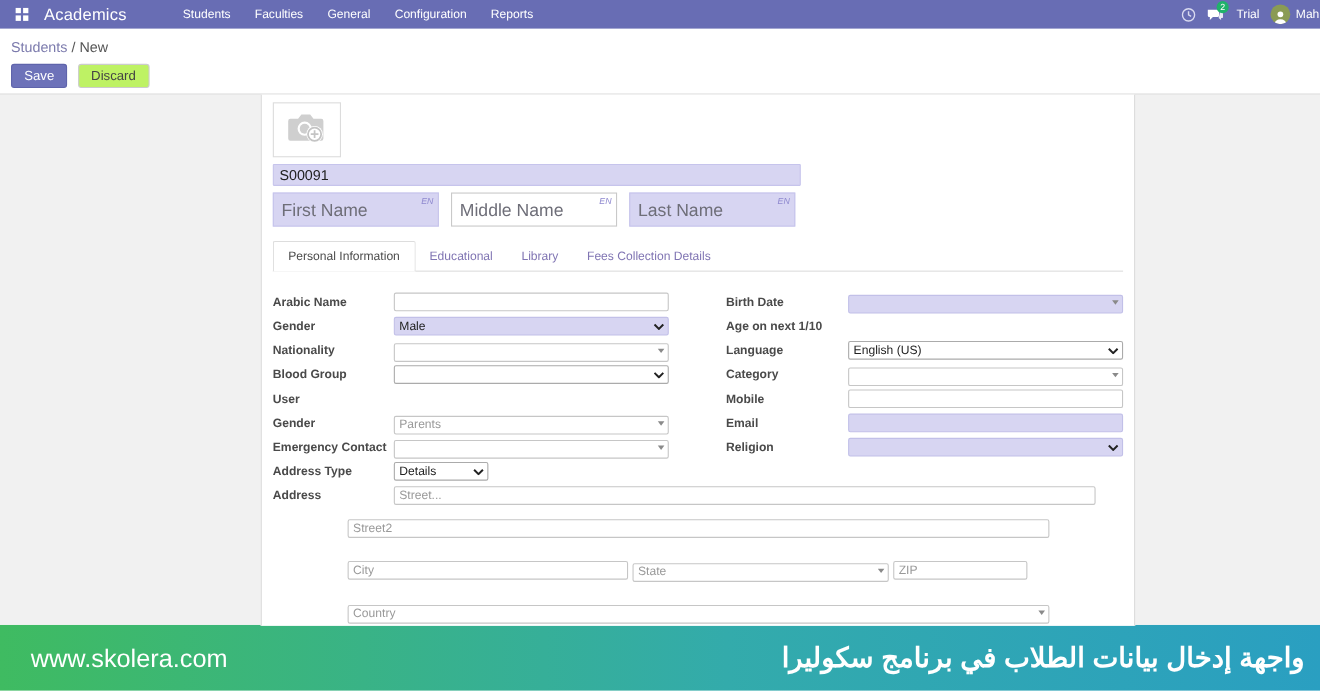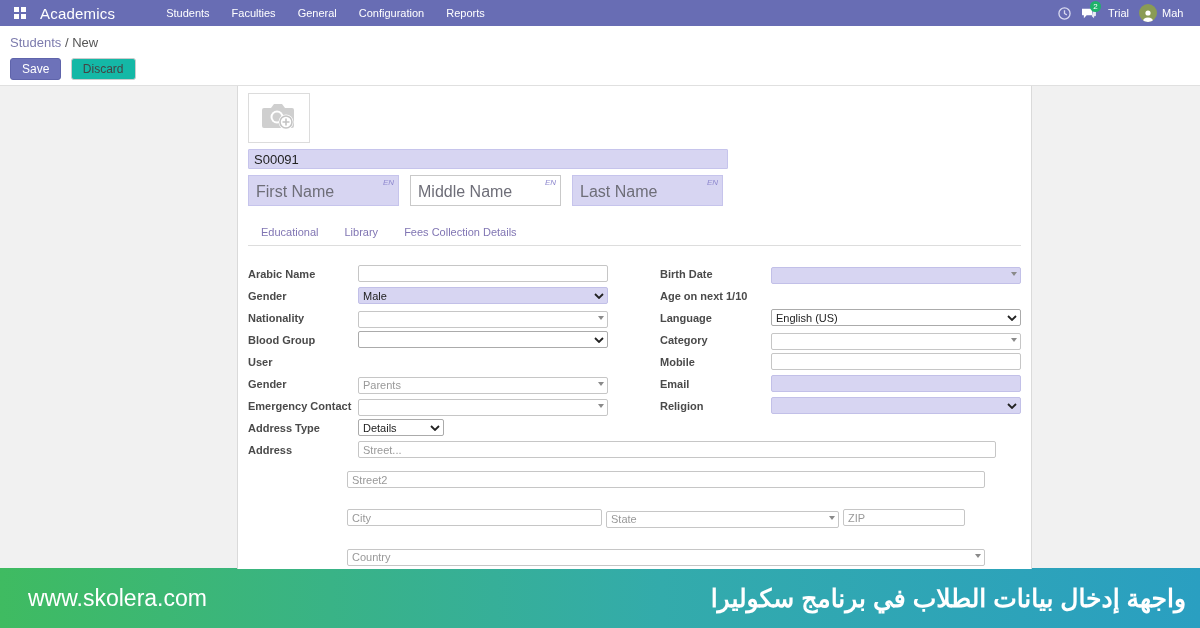--- a/index.html
+++ b/index.html
@@ -1,42 +1,42 @@
 <!DOCTYPE html>
 <html><head>
 <meta charset="utf-8">
 <style>
   * { margin:0; padding:0; box-sizing:border-box; }
   html,body { width:1200px; height:628px; overflow:hidden; background:#fff;
     font-family:"Liberation Sans", sans-serif; }
 
   
   .topbar { height:26px; background:#686db4; display:flex; align-items:center;
-    color:#fff; padding:0 16px 0 8px; position:relative; }
+    color:#fff; padding:0 0 0 8px; position:relative; }
   .apps-btn { display:flex; align-items:center; justify-content:center; width:24px; height:26px; cursor:pointer; }
   .app-title { font-size:15px; letter-spacing:.2px; margin:0 40px 0 8px; }
   .menu { display:flex; align-items:center; font-size:11px; height:26px; }
   .menu-item { padding:0 11px; line-height:26px; cursor:pointer; white-space:nowrap; }
   .topbar-right { margin-left:auto; display:flex; align-items:center; font-size:11px; height:26px; }
   .tb-icon { display:flex; align-items:center; justify-content:center; width:24px; height:26px; position:relative; cursor:pointer; }
   .badge { position:absolute; top:1px; right:-1px; min-width:11px; height:11px; border-radius:6px;
     background:#1fb26a; color:#fff; font-size:8px; line-height:11px; text-align:center; padding:0 2px; }
   .plan { margin:0 10px 0 8px; }
   .avatar { width:18px; height:18px; border-radius:50%; background:#8a9b55; display:flex;
     align-items:flex-end; justify-content:center; overflow:hidden; margin-right:5px; }
   .user-name { width:22px; overflow:hidden; white-space:nowrap; }
 
   
   .control-panel { height:59px; background:#fff; padding:9px 10px 0; }
   .breadcrumb { font-size:13px; margin-bottom:8px; }
   .crumb-link { color:#7c7bad; cursor:pointer; }
   .crumb-sep, .crumb-current { color:#555; }
   .btn { font-size:12px; border-radius:3px; padding:3px 11px; cursor:pointer; display:inline-block; }
   .btn-save { background:#6d72b9; border:1px solid #5f64ab; color:#fff; }
-  .btn-discard { background:#14b8a6; border:1px solid #ccc; color:#444; margin-left:5px; }
+  .btn-discard { background:#bef264; border:1px solid #ccc; color:#444; margin-left:5px; }
 
   
   .content { position:relative; height:483px; background:#f1f1f1; border-top:1px solid #e0e0e0; }
   .sheet { position:absolute; left:237px; top:0; width:795px; height:483px; background:#fff;
     border-left:1px solid #dadada; border-right:1px solid #dadada; padding:7px 10px; }
 
   .photo-box { width:62px; height:50px; border:1px solid #dcdcdc; display:flex;
     align-items:center; justify-content:center; cursor:pointer; background:#fff; }
 
   .id-input { display:block; margin-top:6px; width:480px; height:20px; background:#d7d5f2;
@@ -76,21 +76,21 @@
   .combo .text-input { width:100%; height:100%; }
   .caret { position:absolute; right:4px; top:50%; transform:translateY(-50%); width:0; height:0;
     border-left:3px solid transparent; border-right:3px solid transparent; border-top:4px solid #8a8a8a; }
 
   
   .section-heading { font-size:15px; font-weight:bold; color:#6d61b0; margin:15px 0 9px; }
   .addr-row { display:flex; align-items:center; height:17px; margin-bottom:5px; }
   .addr-label { width:110px; flex-shrink:0; font-size:11px; font-weight:bold; color:#4a4a4a; }
   .addr-type-sel { width:86px; height:17px; }
   .addr-wide { width:638px; height:17px; }
-  .addr-indent { margin-left:99px; display:flex; gap:4px; align-items:center; height:33px; margin-bottom:5px; }
+  .addr-indent { margin-left:68px; display:flex; gap:4px; align-items:center; height:33px; margin-bottom:5px; }
   .city-input { width:255px; height:17px; }
   .state-combo { width:233px; height:17px; }
   .zip-input { width:122px; height:17px; }
 
   
   .banner { height:60px; background:linear-gradient(90deg,#3fbb61 0%,#33abab 55%,#2a9fc1 100%);
     display:flex; align-items:center; justify-content:space-between; padding:0 14px 0 28px; color:#fff; }
   .website { font-size:23px; }
   .caption { font-size:25px; font-weight:bold; direction:rtl; }
 </style>
@@ -176,20 +176,21 @@
         <input placeholder="Middle Name" style="">
         <span class="en-badge">EN</span>
       </div>
       <div class="name-field lavender">
         <input placeholder="Last Name" style="">
         <span class="en-badge">EN</span>
       </div>
     </div>
 
     <div class="tabs">
+      <div class="tab active">Personal Information</div>
       <div class="tab">Educational</div>
       <div class="tab">Library</div>
       <div class="tab">Fees Collection Details</div>
     </div>
 
     <div class="form-grid">
 
       <div class="form-col">
         <div class="field-row">
           <div class="field-label">Arabic Name</div>

